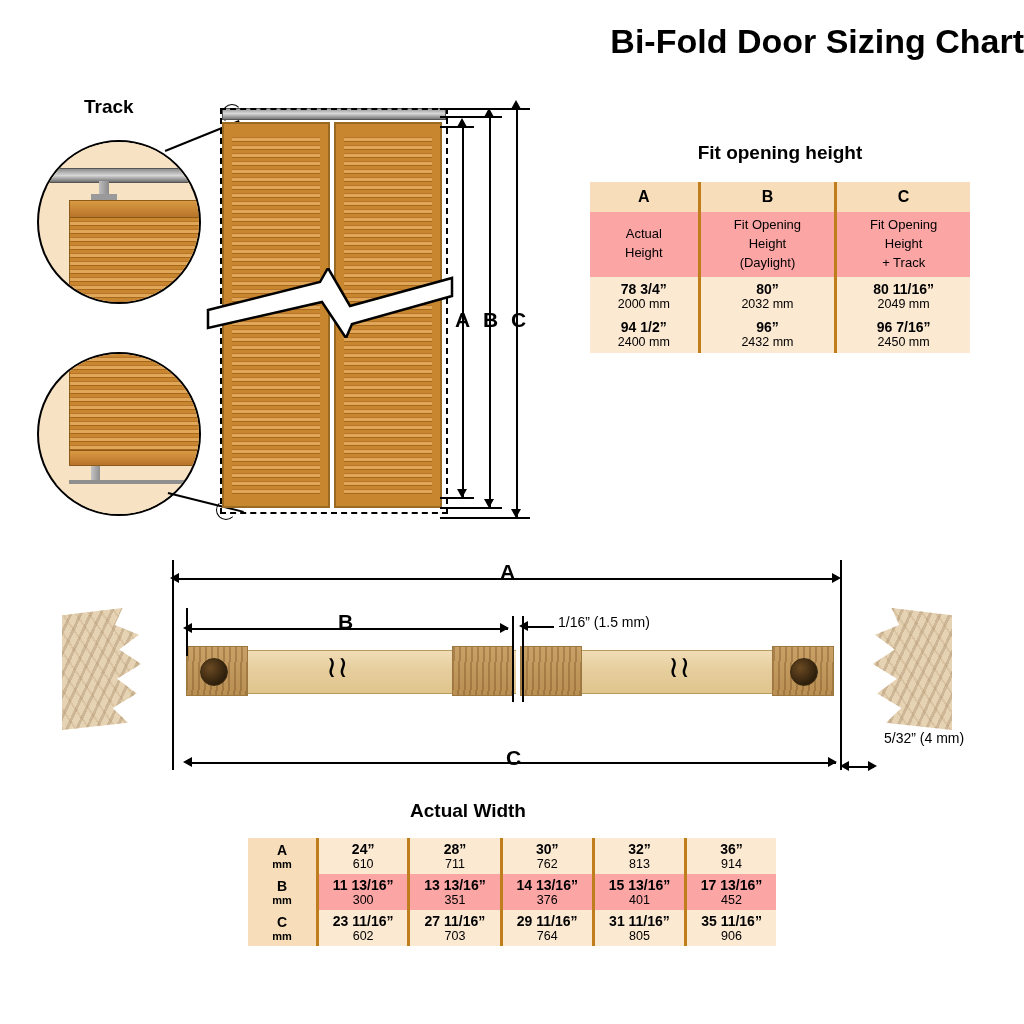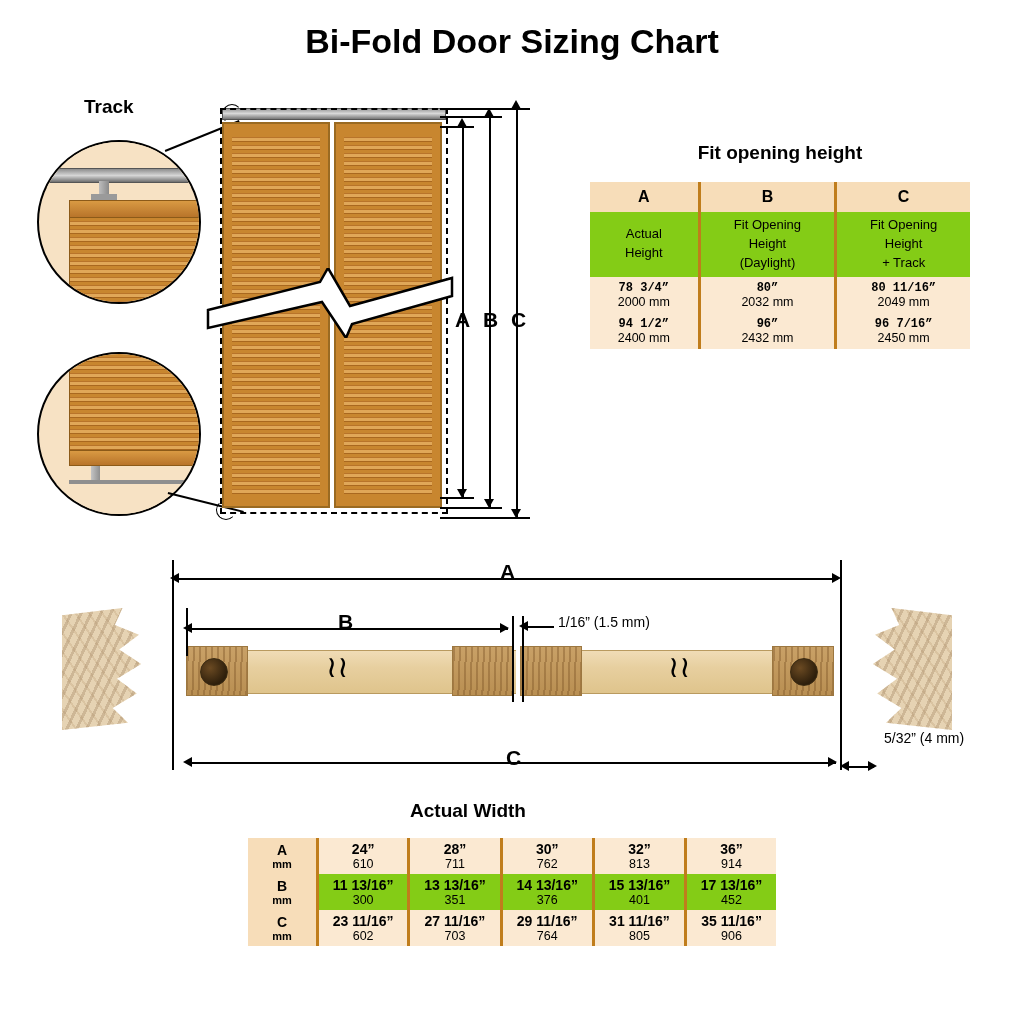--- a/index.html
+++ b/index.html
@@ -13,21 +13,21 @@
     position: relative;
     font-family: "Liberation Sans", sans-serif;
     color: #000000;
     overflow: hidden;
   }
   .abs { position: absolute; }
 
   
   #title {
     top: 22px; left: 0; width: 1024px;
-    text-align: center;
+    text-align: right;
     font-size: 34px;
     font-weight: bold;
     letter-spacing: 0px;
   }
 
   
   #track-label {
     top: 96px; left: 84px;
     font-size: 19px;
     font-weight: bold;
@@ -134,23 +134,23 @@
   }
   #height-table { top: 182px; left: 590px; width: 380px; }
   #height-table table { width: 380px; }
   #height-table thead td {
     background: #f7ddb9;
     font-weight: bold;
     font-size: 16px;
     padding: 6px 0;
   }
   .sep-l { border-left: 3px solid #c07d1c !important; }
-  .row-a { background: #84cc16; }
+  .row-a { background: #fca5a5; }
   .row-b { background: #fbe9d2; }
-  .big { font-weight: bold; font-size: 12px; font-family: Liberation Mono, monospace; }
+  .big { font-weight: bold; font-size: 14px; }
   .small { font-size: 12.5px; }
   .desc-cell { font-size: 13px; line-height: 1.45; padding: 8px 4px; }
 
   
   #width-title {
     top: 800px; left: 0; width: 936px;
     text-align: center; font-size: 19px; font-weight: bold;
   }
   #width-table { top: 838px; left: 248px; width: 528px; }
   #width-table table { width: 528px; }

